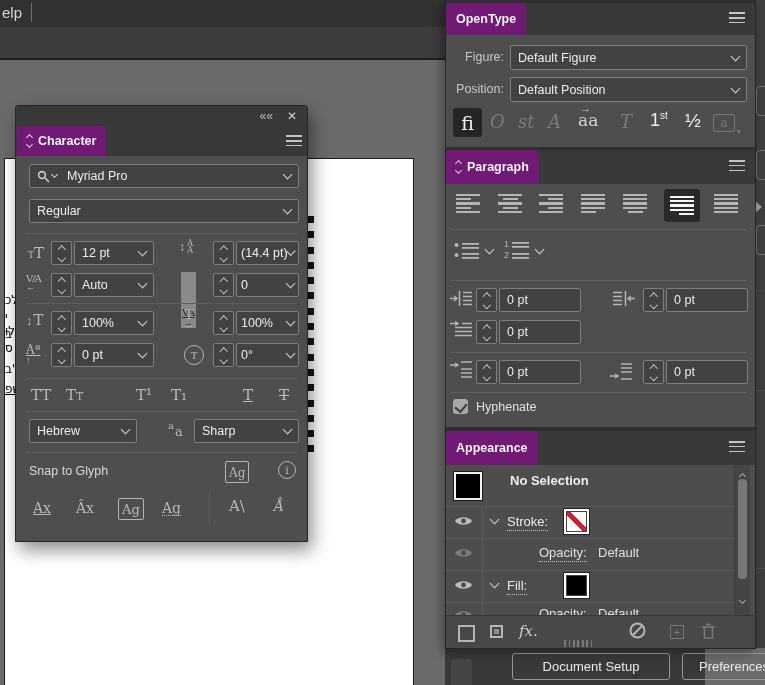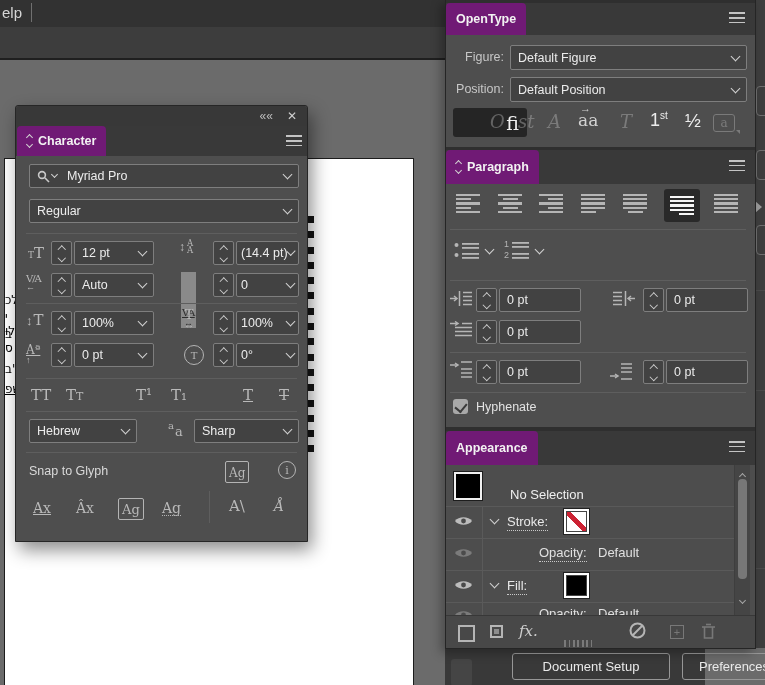--- a/index.html
+++ b/index.html
@@ -111,21 +111,21 @@
       <div class="fld" style="left:64px;top:45px;width:237px;height:25px;">
         <span>Default Figure</span>
           <span class="chev cv"></span>
       </div>
       <span style="position:absolute;left:2px;top:82px;width:56px;text-align:right;font-size:12.5px;color:#c7c7c7;">Position:</span>
       <div class="fld" style="left:64px;top:77px;width:237px;height:25px;">
         <span>Default Position</span>
           <span class="chev cv"></span>
       </div>
 
-      <div style="position:absolute;left:7px;top:108px;width:29px;height:29px;background:#252525;border-radius:3px;display:flex;align-items:center;justify-content:center;padding-left:45px;">
+      <div style="position:absolute;left:7px;top:108px;width:29px;height:29px;background:#252525;border-radius:3px;display:flex;align-items:center;justify-content:center;">
         <span class="serif" style="font-size:19px;color:#f2f2f2;">fi</span>
       </div>
       <span class="icn dim" style="left:44px;top:113px;font-size:18px;font-style:italic;">O</span>
       <span class="icn dim" style="left:72px;top:113px;font-size:18px;font-style:italic;">st</span>
       <span class="icn dim" style="left:102px;top:113px;font-size:18px;font-style:italic;">A</span>
       <span class="icn" style="left:132px;top:112px;font-size:17px;color:#d3d3d3;">
         <span style="position:absolute;left:2px;top:-9px;font-size:11px;font-family:'Liberation Sans',sans-serif;">→</span>
         <span>aa</span>
       </span>
       <span class="icn dim" style="left:174px;top:113px;font-size:18px;font-style:italic;">T</span>
@@ -334,21 +334,21 @@
     <div class="abs" style="left:0;top:427px;width:309px;height:221px;">
       <div style="position:absolute;left:0;top:0;width:309px;height:4px;background:#2f2f2f;"></div>
       <div class="tabbar" style="left:0;top:4px;width:309px;height:34px;"></div>
       <div class="tab" style="left:0;top:4px;height:34px;">
         <span>Appearance</span>
       </div>
       <span class="burger" style="left:283px;top:14px;"></span>
 
       <div class="abs" style="left:0;top:38px;width:309px;height:150px;overflow:hidden;background:#4d4d4d;">
         <span class="thumb" style="left:8px;top:7px;width:28px;height:28px;"></span>
-        <span style="position:absolute;left:64px;top:22px;font-size:13px;font-weight:normal;color:#efefef;">No Selection</span>
+        <span style="position:absolute;left:64px;top:8px;font-size:13px;font-weight:bold;color:#efefef;">No Selection</span>
         <div class="sep" style="left:0;top:41px;width:296px;background:#5a5a5a;"></div>
 
         <span class="eye" style="left:8px;top:50px;">
           <svg width="19" height="12" viewBox="0 0 19 12">
               <path d="M1 6 C4.5 1 14.5 1 18 6 C14.5 11 4.5 11 1 6 Z" fill="#bcbcbc"></path>
               <circle cx="9.5" cy="6" r="2.4" fill="#4a4a4a"></circle>
             </svg>
         </span>
         <div style="position:absolute;left:36px;top:41px;width:1px;height:109px;background:#5a5a5a;"></div>
         <span class="chev" style="position:absolute;left:45px;top:54px;"></span>

